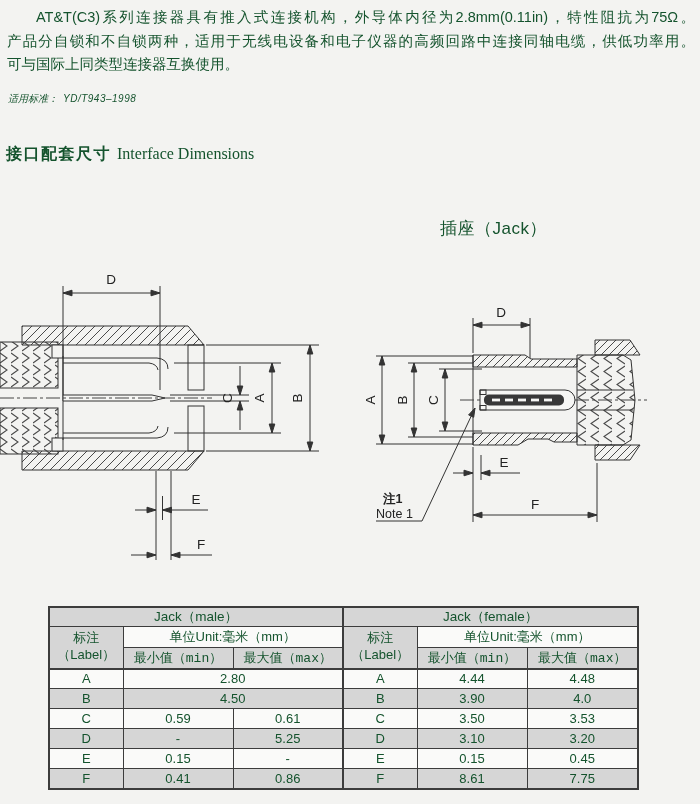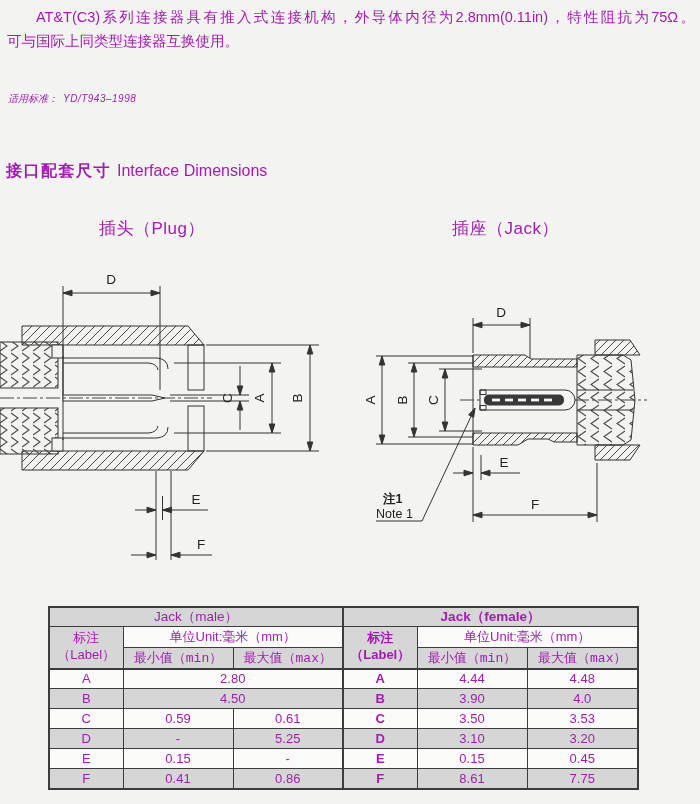--- a/index.html
+++ b/index.html
@@ -1,65 +1,65 @@
 <!DOCTYPE html>
 <html><head>
 <meta charset="utf-8">
 <style>
   html,body{margin:0;padding:0;}
   .page{position:relative;width:700px;height:804px;background:#f3f3f1;
-        font-family:"Liberation Sans",sans-serif;color:#a21caf;overflow:hidden;}
+        font-family:"Liberation Sans",sans-serif;color:#14532d;overflow:hidden;}
   .intro{position:absolute;left:7px;top:6px;width:688px;font-size:14.5px;line-height:23.5px;}
   .intro .jl{text-align:justify;text-align-last:justify;}
   .intro .indent{text-indent:2em;}
   .standard{position:absolute;left:8px;top:92px;font-size:10px;font-style:italic;}
   .standard .val{margin-left:5px;letter-spacing:0.5px;}
-  .section{position:absolute;left:6px;top:161px;font-size:16px;}
+  .section{position:absolute;left:6px;top:144px;font-size:16px;font-family:Liberation Serif, serif;}
   .section .zh{font-weight:bold;letter-spacing:1.5px;margin-right:6px;}
   .figlabel{position:absolute;top:217px;font-size:17px;letter-spacing:0.5px;}
   .figlabel.fplug{left:99px;}
-  .figlabel.fjack{left:452px;}
+  .figlabel.fjack{left:440px;}
   svg.diagram{position:absolute;}
   #plugsvg{left:0;top:268px;}
   #jacksvg{left:352px;top:300px;}
   svg text{font-family:"Liberation Sans",sans-serif;font-size:13.5px;fill:#222;}
   svg text.notezh{font-weight:bold;font-size:12.5px;}
   svg text.noteen{font-size:12.5px;}
   .dimtable{position:absolute;left:48px;top:606px;width:589px;border-collapse:collapse;
             table-layout:fixed;font-size:13px;text-align:center;border:2px solid #3c3c3c;}
   .dimtable th,.dimtable td{border:1px solid #3c3c3c;padding:0;font-weight:normal;
             background:#fafaf9;overflow:hidden;white-space:nowrap;}
   .dimtable tr.t-title{height:17px;font-size:13.5px;}
   .dimtable tr.t-h2{height:21px;}
   .dimtable tr.t-h3{height:21px;font-family:Liberation Mono, monospace;}
   .dimtable tr.trow{height:20px;}
   .dimtable tr.shade th,.dimtable tr.shade td,.dimtable .shade-cell{background:#d6d6d6;}
-  .dimtable .col-div{border-left-width:2px;font-weight:bold;}
+  .dimtable .col-div{border-left-width:2px;}
   .dimtable .hb{border-bottom-width:2px;}
   .dimtable .lblcell div{line-height:1.3;}
 </style>
 </head>
 <body>
 
 <div class="page">
 
   <div class="intro">
     <div class="jl indent">AT&amp;T(C3)系列连接器具有推入式连接机构，外导体内径为2.8mm(0.11in)，特性阻抗为75Ω。</div>
+    <div class="jl">产品分自锁和不自锁两种，适用于无线电设备和电子仪器的高频回路中连接同轴电缆，供低功率用。</div>
     <div>可与国际上同类型连接器互换使用。</div>
   </div>
 
   <div class="standard">
     <span>适用标准：</span><span class="val">YD/T943–1998</span>
   </div>
 
   <div class="section">
     <span class="zh">接口配套尺寸</span><span class="en">Interface Dimensions</span>
   </div>
 
-  <div class="figlabel fplug">插头（Plug）</div>
   <div class="figlabel fjack">插座（Jack）</div>
 
   <svg id="plugsvg" class="diagram" width="345" height="300" viewBox="0 0 345 300">
     <defs>
       <pattern id="hp1" patternUnits="userSpaceOnUse" width="9" height="9">
         <path d="M-2,11 L11,-2" stroke="#4a4a4a" stroke-width="1" fill="none"></path>
       </pattern>
       <pattern id="hp2" patternUnits="userSpaceOnUse" width="11" height="12">
         <path d="M0,1 L7,6 L0,11" stroke="#4a4a4a" stroke-width="1.1" fill="none"></path>
       </pattern>

